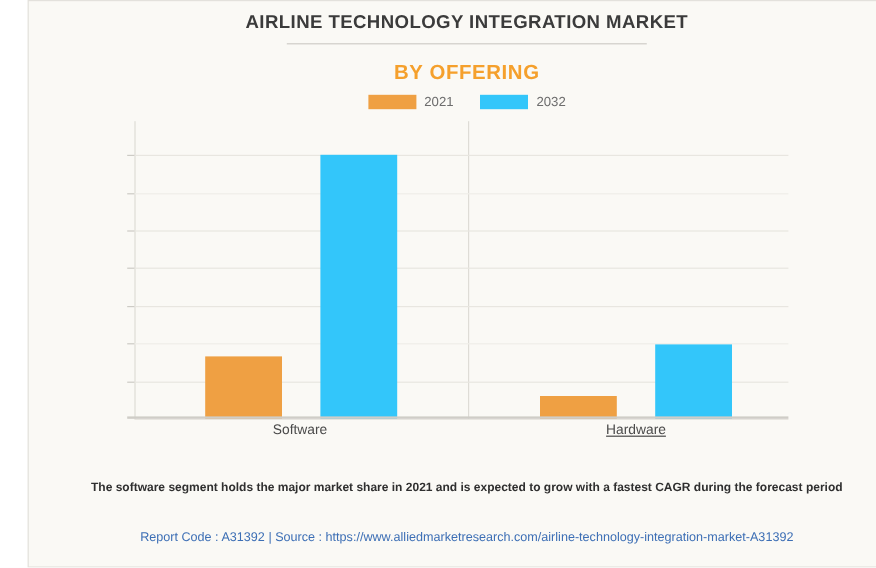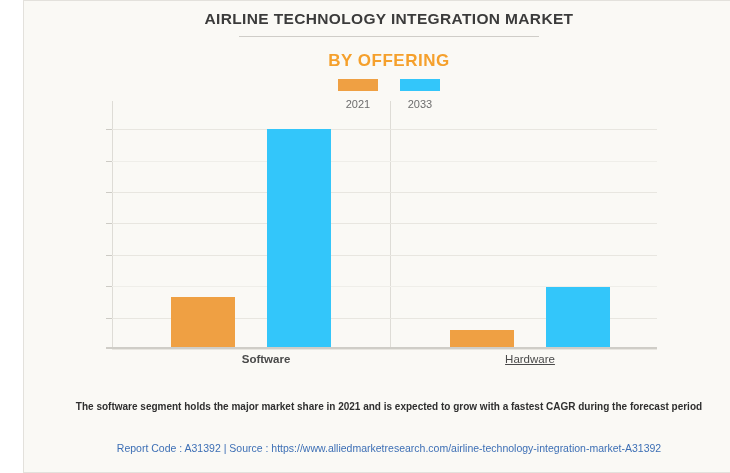--- a/index.html
+++ b/index.html
@@ -61,21 +61,20 @@
     width: 730px;
     display: flex;
     justify-content: center;
     align-items: center;
     gap: 22px;
   }
   .legend-item {
     display: flex;
     align-items: center;
     gap: 7px;
-    flex-direction: column;
   }
   .legend-swatch {
     width: 40px;
     height: 12px;
     display: block;
   }
   .legend-label {
     font-size: 11px;
     color: #6d6d6d;
   }
@@ -179,21 +178,21 @@
   <div id="title-divider"></div>
   <div id="chart-subtitle">BY OFFERING</div>
 
   <div id="legend">
     <div class="legend-item">
       <span class="legend-swatch" style="background:#efa043"></span>
       <span class="legend-label">2021</span>
     </div>
     <div class="legend-item">
       <span class="legend-swatch" style="background:#33c6fa"></span>
-      <span class="legend-label">2033</span>
+      <span class="legend-label">2032</span>
     </div>
   </div>
 
   <div id="plot-area">
     <div id="axis-left-spine"></div>
     <div id="category-separator"></div>
     <div id="gridlines">
         <div class="gridline" style="top: 28.2532px;"></div>
         <div class="tick" style="top: 28.2532px;"></div>
         <div class="gridline faint" style="top: 59.6456px;"></div>
@@ -213,21 +212,21 @@
     <div id="bars">
         <div class="bar bar-2021" title="Software 2021" style="background: rgb(239, 160, 67); width: 64px; height: 52.1114px; left: 59px;"></div>
         <div class="bar bar-2031" title="Software 2031" style="background: rgb(51, 198, 250); width: 64px; height: 219.747px; left: 155px;"></div>
         <div class="bar bar-2021" title="Hardware 2021" style="background: rgb(239, 160, 67); width: 64px; height: 19.4633px; left: 338px;"></div>
         <div class="bar bar-2031" title="Hardware 2031" style="background: rgb(51, 198, 250); width: 64px; height: 61.843px; left: 434px;"></div>
       </div>
     <div id="axis-baseline"></div>
   </div>
 
   <div id="cat-labels">
-      <div class="cat-label" style="left: 242px; font-weight: bold;">Software</div>
+      <div class="cat-label" style="left: 226px;">Software</div>
       <div class="cat-label" style="left: 506px; text-decoration: underline;">Hardware</div>
     </div>
 
   <div id="caption">The software segment holds the major market share in 2021 and is expected to grow with a fastest CAGR during the forecast period</div>
 
   <div id="source-line">
     <span>Report Code : A31392</span>
     <span>|</span>
     <span>Source : https://www.alliedmarketresearch.com/airline-technology-integration-market-A31392</span>
   </div>

